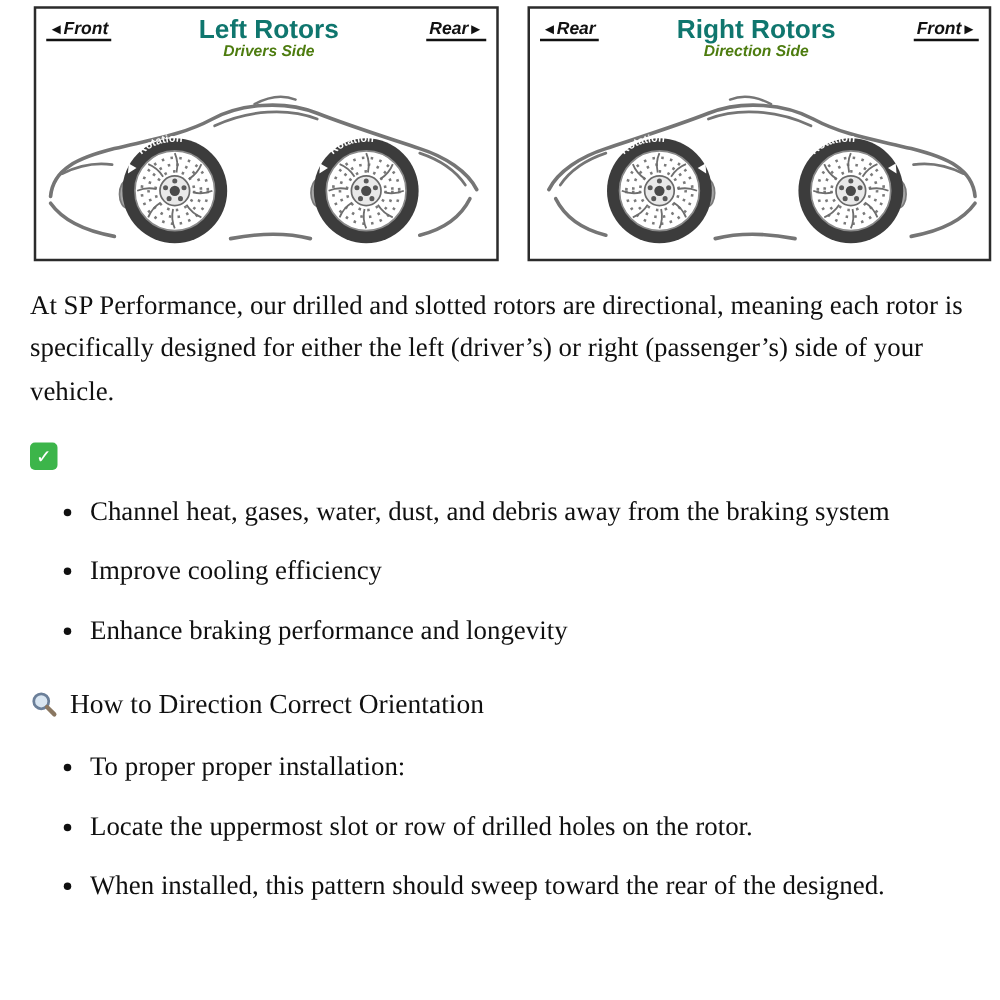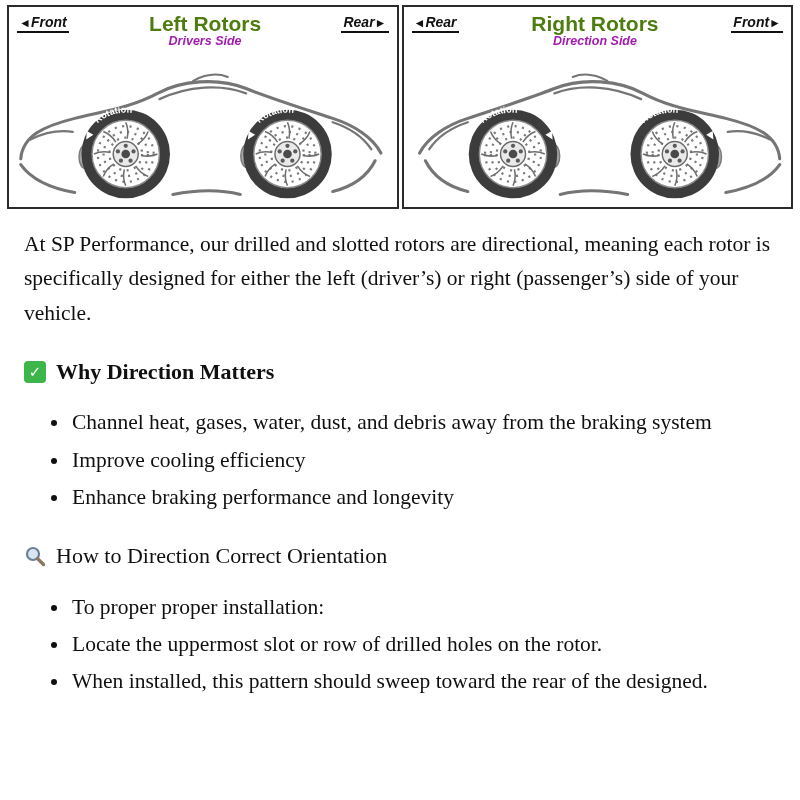--- a/index.html
+++ b/index.html
@@ -7,51 +7,51 @@
     width:800px;height:800px;overflow:hidden;
     font-family:"Liberation Serif","DejaVu Serif",serif;
     color:#101010;
   }
   
   .diagram{
     display:flex;gap:3px;margin:5px 7px 0 7px;
   }
   .panel{
     flex:1 1 0;border:2px solid #2b2b2b;background:#fff;
-    padding:3px 6px 0 6px;box-sizing:border-box;
+    padding:3px 6px 0 6px;box-sizing:border-box;margin-left:20px;
   }
   .panel-header{
     display:flex;align-items:flex-start;justify-content:space-between;
     font-family:"Liberation Sans","DejaVu Sans",sans-serif;
     padding:2px 2px 0 2px;
   }
   .dir-label{
     font-weight:bold;font-style:italic;font-size:14px;color:#111;
     border-bottom:2.5px solid #111;padding:0 2px 1px 2px;margin-top:2px;
     white-space:nowrap;
   }
   .dir-label .tri{font-style:normal;font-size:12px;}
   .panel-titles{text-align:center;line-height:1.1;}
-  .panel-title{font-weight:bold;font-size:21px;color:#4d7c0f;}
-  .panel-subtitle{font-weight:bold;font-style:italic;font-size:12.5px;color:#a21caf;}
+  .panel-title{font-weight:bold;font-size:21px;color:#0f766e;}
+  .panel-subtitle{font-weight:bold;font-style:italic;font-size:12.5px;color:#4d7c0f;}
   .car-svg{display:block;width:100%;height:158px;}
   
   .content{padding:18px 26px 0 24px;font-size:21.5px;line-height:1.6;}
   .para{margin:0 0 14px 0;}
   .section-heading{margin:24px 0 16px 0;font-size:22px;display:flex;align-items:center;gap:10px;}
   .section-heading.bold{font-weight:bold;}
   .check-icon{
     display:inline-flex;align-items:center;justify-content:center;
     width:22px;height:22px;border-radius:4px;background:#3cb54a;
     color:#fff;font-size:15px;font-weight:bold;flex:0 0 auto;
     font-family:"DejaVu Sans",sans-serif;
   }
   .mag-icon{display:inline-block;width:22px;height:22px;flex:0 0 auto;}
   ul.bullets{margin:8px 0 20px 0;padding-left:46px;}
-  ul.bullets li{margin:3px 0;padding-left:2px;}
+  ul.bullets li{margin:13px 0;padding-left:2px;}
 </style>
 </head>
 <body>
 
 <div>
 
   <div class="diagram">
 
     <div class="panel">
       <div class="panel-header">
@@ -146,21 +146,20 @@
       </svg>
     </div>
   </div>
 
   <div class="content">
 
     <p class="para">At SP Performance, our drilled and slotted rotors are directional, meaning each rotor is specifically designed for either the left (driver’s) or right (passenger’s) side of your vehicle.</p>
 
     <div class="section-heading bold">
       <span class="check-icon">✓</span>
-      <span>Why Direction Matters</span>
     </div>
 
 
     <ul class="bullets">
       <li>Channel heat, gases, water, dust, and debris away from the braking system</li>
       <li>Improve cooling efficiency</li>
       <li>Enhance braking performance and longevity</li>
     </ul>
 
     <div class="section-heading">

